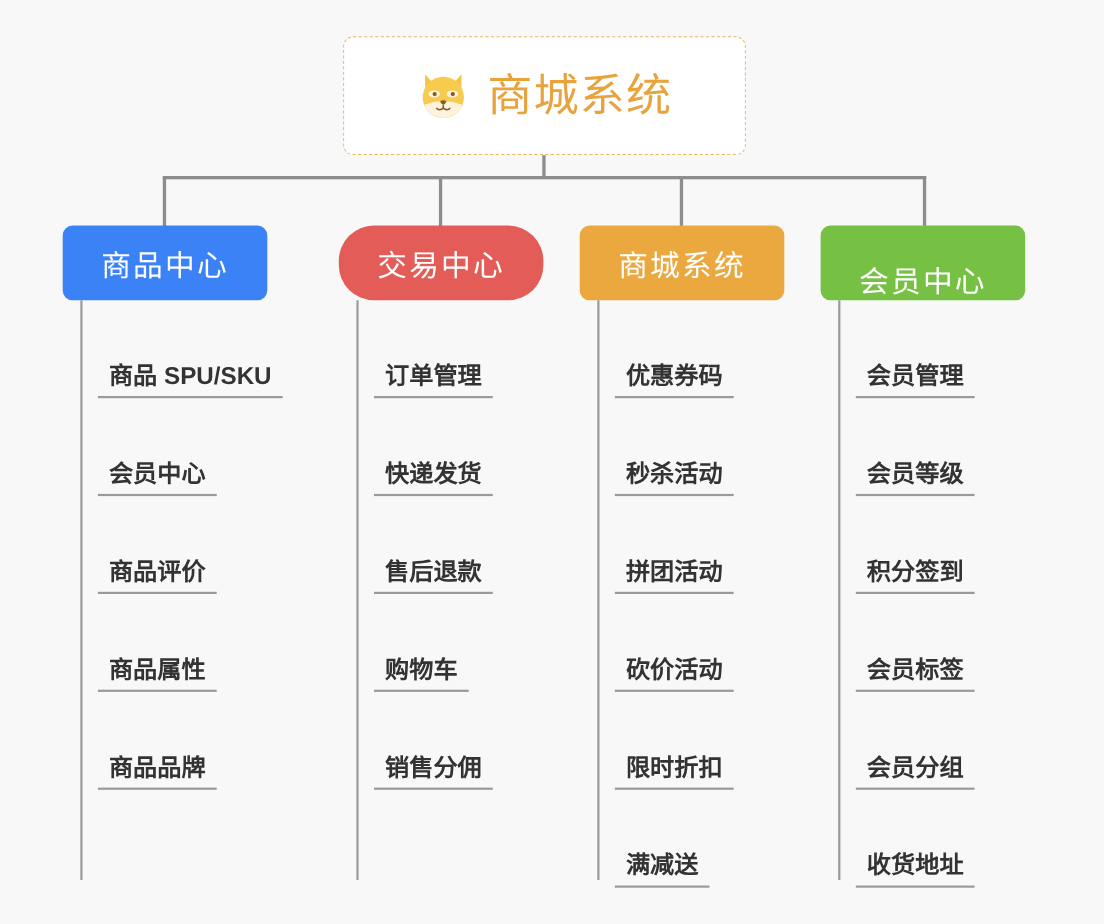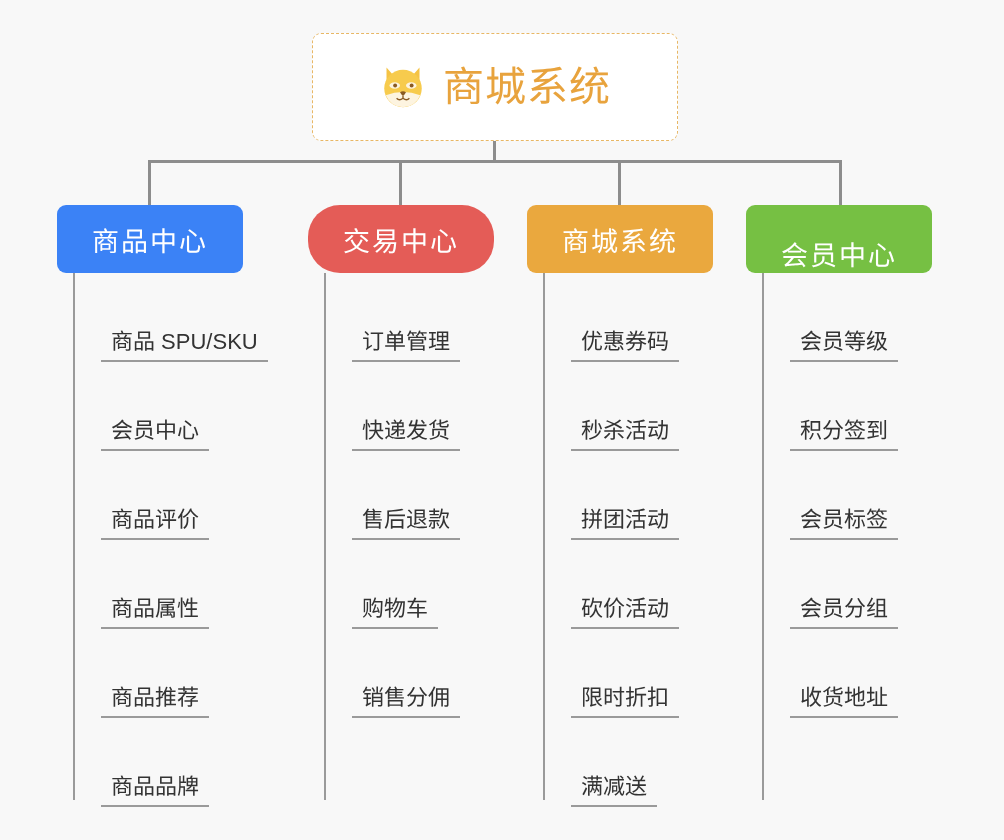--- a/index.html
+++ b/index.html
@@ -84,25 +84,26 @@
   .spine {
     position: absolute;
     width: 2px;
     background: #9a9a9a;
     left: 16px;
     top: 68px;
   }
 
   .leaf-list {
     position: absolute;
-    left: 16px;
+    left: 4px;
     top: 68px;
     margin: 0;
     padding: 0;
     list-style: none;
+    font-weight: bold;
   }
   .leaf-item {
     height: 89px;
     box-sizing: border-box;
     display: flex;
     align-items: flex-end;
     padding-left: 28px;
   }
   .leaf-inner {
     border-bottom: 2px solid #9a9a9a;
@@ -155,23 +156,20 @@
       <li class="leaf-item">
           <span class="leaf-inner">会员中心</span>
         </li>
       <li class="leaf-item">
           <span class="leaf-inner">商品评价</span>
         </li>
       <li class="leaf-item">
           <span class="leaf-inner">商品属性</span>
         </li>
       <li class="leaf-item">
-          <span class="leaf-inner">商品推荐</span>
-        </li>
-      <li class="leaf-item">
           <span class="leaf-inner">商品品牌</span>
         </li>
     </ul>
   </div>
 
   <div class="column" style="left:308px;">
     <div class="cat-box" style="width: 186px; background: rgb(228, 92, 87); border-radius: 32px;">
       <span>交易中心</span>
     </div>
     <div class="spine" style="height:527px;"></div>
@@ -221,20 +219,23 @@
     </ul>
   </div>
 
   <div class="column" style="left:746px;">
     <div class="cat-box" style="width: 186px; background: rgb(118, 192, 67); align-items: flex-end;">
       <span>会员中心</span>
     </div>
     <div class="spine" style="height:527px;"></div>
     <ul class="leaf-list">
       <li class="leaf-item">
+          <span class="leaf-inner">会员管理</span>
+        </li>
+      <li class="leaf-item">
           <span class="leaf-inner">会员等级</span>
         </li>
       <li class="leaf-item">
           <span class="leaf-inner">积分签到</span>
         </li>
       <li class="leaf-item">
           <span class="leaf-inner">会员标签</span>
         </li>
       <li class="leaf-item">
           <span class="leaf-inner">会员分组</span>

